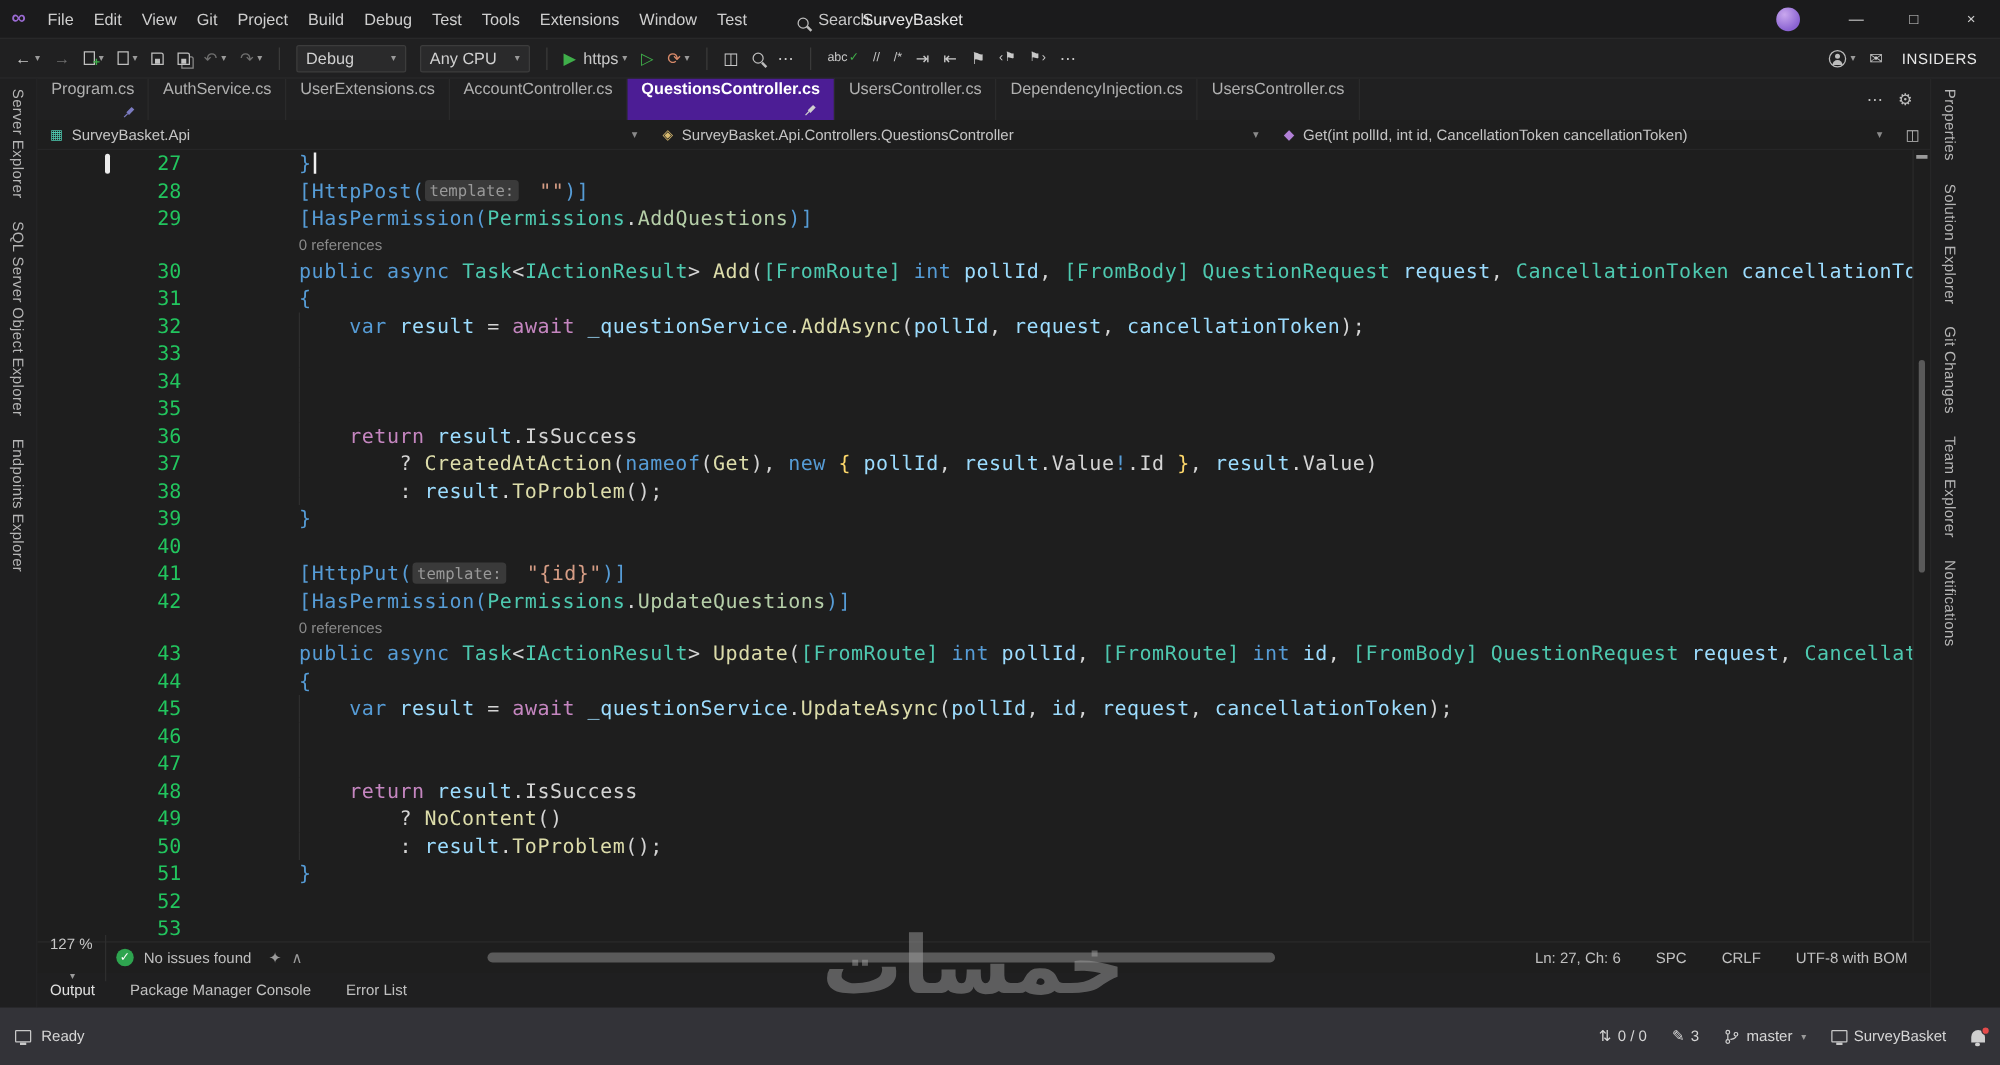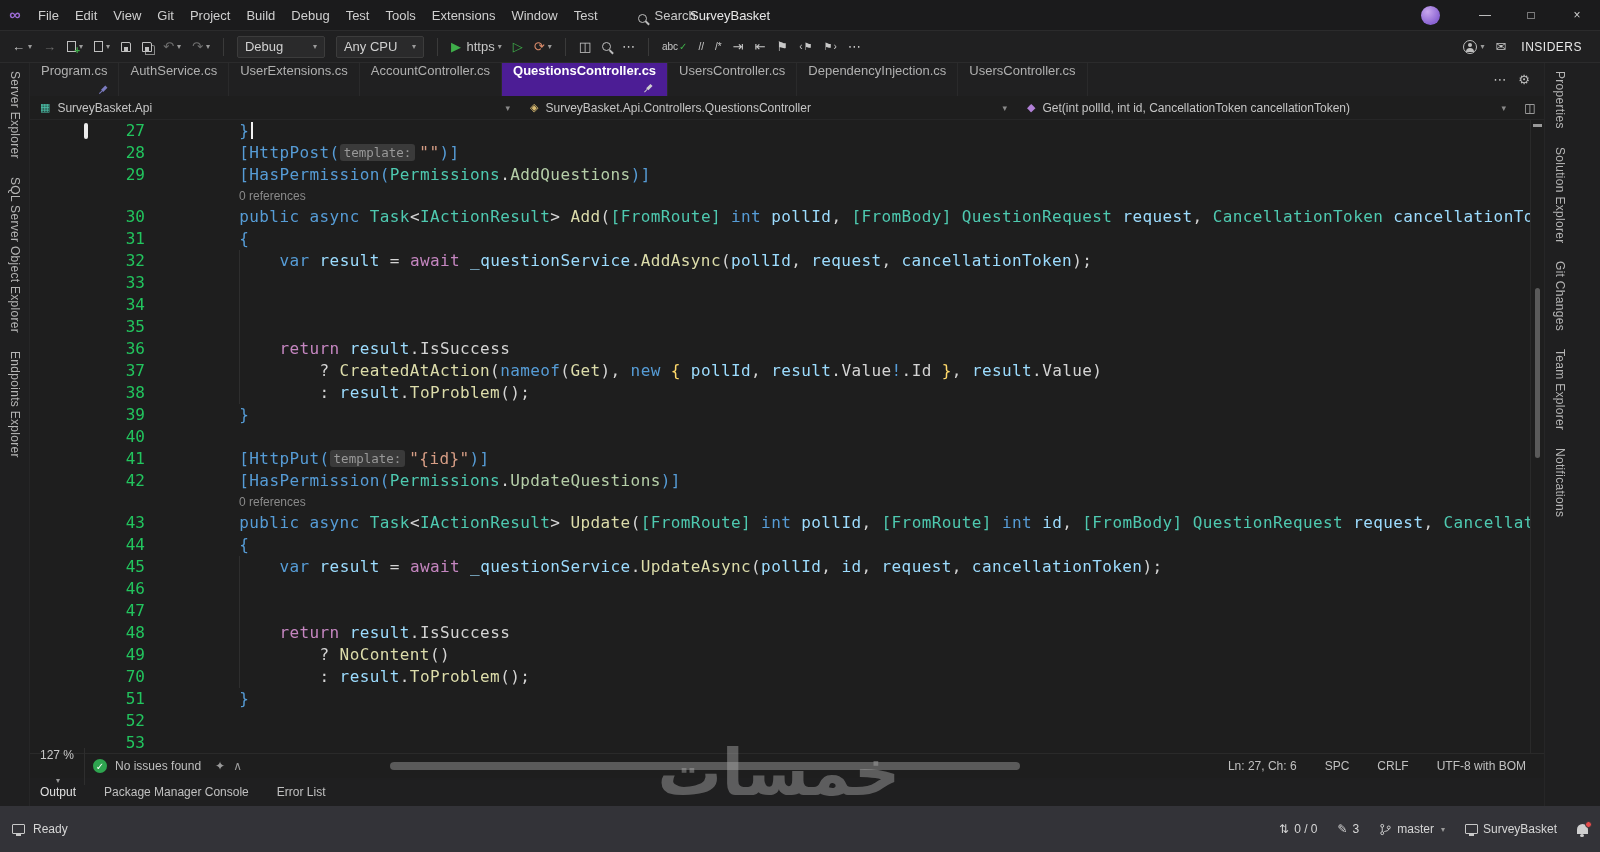--- a/index.html
+++ b/index.html
@@ -75,21 +75,21 @@
   .margin{ width:58px; position:relative; flex:0 0 auto;}
   .cur-mark{ position:absolute; right:0px; top:3px; width:4px; height:16px; background:#ececec; border-radius:2px;}
   .lnum{ width:57px; flex:0 0 auto; text-align:right; color:#22c55e;}
   .ltext{ padding-left:14px; letter-spacing:0.4px; white-space:pre;}
   .lens-text{ margin-left:94px; font-size:12px; color:#8a8a8a; letter-spacing:0;
     font-family:"Liberation Sans","DejaVu Sans",sans-serif;}
   .guide{ position:absolute; left:209px; top:0; bottom:0; width:1px; background:#2e2e2e;}
   .caret{ display:inline-block; width:2px; height:17px; background:#f0f0f0; margin-left:2px; vertical-align:-3px;}
   .c-kw{color:#569cd6} .c-ctl{color:#c586c0} .c-ty{color:#4ec9b0} .c-fn{color:#dcdcaa}
   .c-vr{color:#9cdcfe} .c-st{color:#d69d85} .c-df{color:#d4d4d4} .c-en{color:#b5cea8} .c-gb{color:#ffd96b}
-  .hint-pill{ background:#3a3a3a; color:#999999; border-radius:3px; padding:0 4px; margin-right:4px;
+  .hint-pill{ background:#3a3a3a; color:#999999; border-radius:3px; padding:0 4px; margin-right:16px;
     font-size:12.5px; display:inline-block; line-height:17px; vertical-align:1px; letter-spacing:0;}
   .vscroll{ position:absolute; top:0; right:0; bottom:0; width:14px; background:#1e1e1e; border-left:1px solid #2a2a2a;}
   .vthumb{ position:absolute; top:168px; right:4px; width:5px; height:170px; background:#5a5a5a; border-radius:3px;}
   .vmark{ position:absolute; top:4px; right:2px; width:9px; height:3px; background:#9a9a9a;}
 
   
   .editor-status{ height:25px; background:#1e1e1e; border-top:1px solid #2a2a2a; display:flex; align-items:center;
     font-size:12px; color:#bfbfbf; padding:0 10px; gap:8px; position:relative; flex:0 0 auto;}
   .zoom{ display:flex; align-items:center; gap:14px; padding-right:10px; border-right:1px solid #2e2e2e; color:#c8c8c8;flex-direction:column;}
   .okc{ width:14px; height:14px; border-radius:50%; background:#2ea44f; color:#fff; font-size:10px;
@@ -318,21 +318,21 @@
             <div class="code-line"><span class="margin"></span><span class="lnum">41</span><span class="ltext"><span class="c-df">        </span><span class="c-kw">[</span><span class="c-kw">HttpPut</span><span class="c-kw">(</span><span class="hint-pill">template:</span><span class="c-st">"{id}"</span><span class="c-kw">)]</span></span></div>
             <div class="code-line"><span class="margin"></span><span class="lnum">42</span><span class="ltext"><span class="c-df">        </span><span class="c-kw">[</span><span class="c-kw">HasPermission</span><span class="c-kw">(</span><span class="c-ty">Permissions</span><span class="c-df">.</span><span class="c-en">UpdateQuestions</span><span class="c-kw">)]</span></span></div>
             <div class="code-line lens-row"><span class="margin"></span><span class="lnum"></span><span class="lens-text">0 references</span></div>
             <div class="code-line"><span class="margin"></span><span class="lnum">43</span><span class="ltext"><span class="c-df">        </span><span class="c-kw">public</span><span class="c-df"> </span><span class="c-kw">async</span><span class="c-df"> </span><span class="c-ty">Task</span><span class="c-df">&lt;</span><span class="c-ty">IActionResult</span><span class="c-df">&gt; </span><span class="c-fn">Update</span><span class="c-df">(</span><span class="c-ty">[FromRoute]</span><span class="c-df"> </span><span class="c-kw">int</span><span class="c-df"> </span><span class="c-vr">pollId</span><span class="c-df">, </span><span class="c-ty">[FromRoute]</span><span class="c-df"> </span><span class="c-kw">int</span><span class="c-df"> </span><span class="c-vr">id</span><span class="c-df">, </span><span class="c-ty">[FromBody]</span><span class="c-df"> </span><span class="c-ty">QuestionRequest</span><span class="c-df"> </span><span class="c-vr">request</span><span class="c-df">, </span><span class="c-ty">Cancellation</span></span></div>
             <div class="code-line"><span class="margin"></span><span class="lnum">44</span><span class="ltext"><span class="c-kw">        {</span></span></div>
             <div class="code-line"><span class="guide"></span><span class="margin"></span><span class="lnum">45</span><span class="ltext"><span class="c-df">            </span><span class="c-kw">var</span><span class="c-df"> </span><span class="c-vr">result</span><span class="c-df"> = </span><span class="c-ctl">await</span><span class="c-df"> </span><span class="c-vr">_questionService</span><span class="c-df">.</span><span class="c-fn">UpdateAsync</span><span class="c-df">(</span><span class="c-vr">pollId</span><span class="c-df">, </span><span class="c-vr">id</span><span class="c-df">, </span><span class="c-vr">request</span><span class="c-df">, </span><span class="c-vr">cancellationToken</span><span class="c-df">);</span></span></div>
             <div class="code-line"><span class="guide"></span><span class="margin"></span><span class="lnum">46</span><span class="ltext"></span></div>
             <div class="code-line"><span class="guide"></span><span class="margin"></span><span class="lnum">47</span><span class="ltext"></span></div>
             <div class="code-line"><span class="guide"></span><span class="margin"></span><span class="lnum">48</span><span class="ltext"><span class="c-df">            </span><span class="c-ctl">return</span><span class="c-df"> </span><span class="c-vr">result</span><span class="c-df">.</span><span class="c-df">IsSuccess</span></span></div>
             <div class="code-line"><span class="guide"></span><span class="margin"></span><span class="lnum">49</span><span class="ltext"><span class="c-df">                ? </span><span class="c-fn">NoContent</span><span class="c-df">()</span></span></div>
-            <div class="code-line"><span class="guide"></span><span class="margin"></span><span class="lnum">70</span><span class="ltext"><span class="c-df">                : </span><span class="c-vr">result</span><span class="c-df">.</span><span class="c-fn">ToProblem</span><span class="c-df">();</span></span></div>
+            <div class="code-line"><span class="guide"></span><span class="margin"></span><span class="lnum">50</span><span class="ltext"><span class="c-df">                : </span><span class="c-vr">result</span><span class="c-df">.</span><span class="c-fn">ToProblem</span><span class="c-df">();</span></span></div>
             <div class="code-line"><span class="margin"></span><span class="lnum">51</span><span class="ltext"><span class="c-kw">        }</span></span></div>
             <div class="code-line"><span class="margin"></span><span class="lnum">52</span><span class="ltext"></span></div>
             <div class="code-line"><span class="margin"></span><span class="lnum">53</span><span class="ltext"></span></div>
           </div>
         <div class="vscroll">
           <div class="vmark"></div>
           <div class="vthumb"></div>
         </div>
       </div>
 

